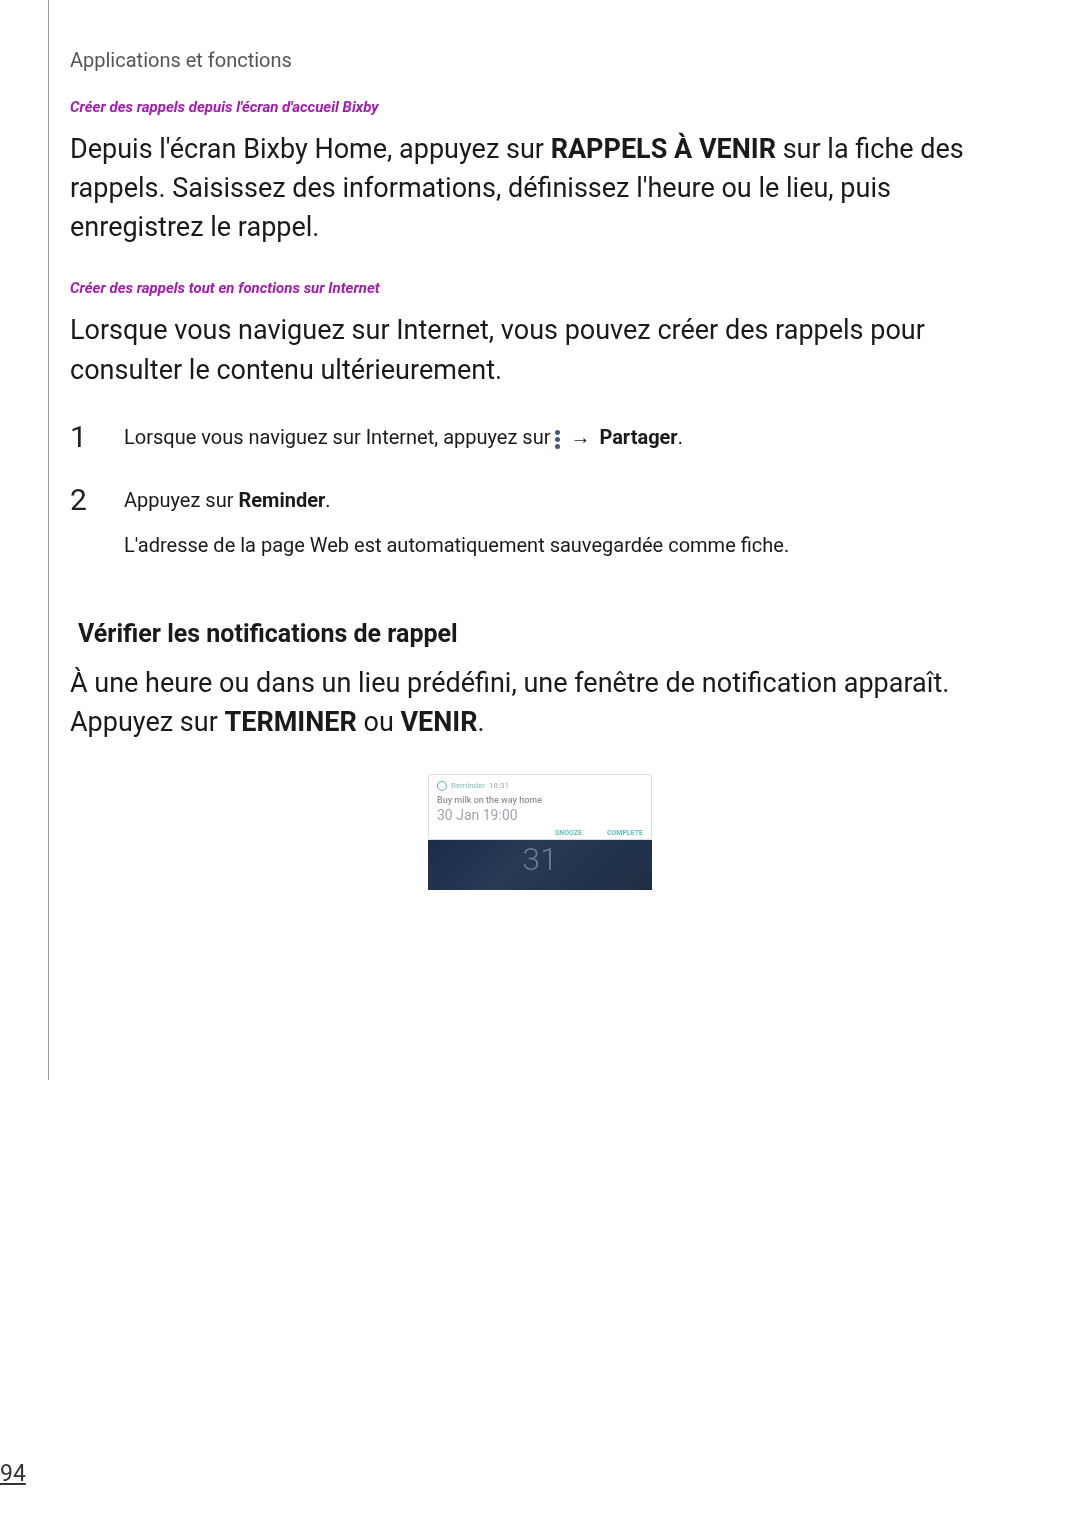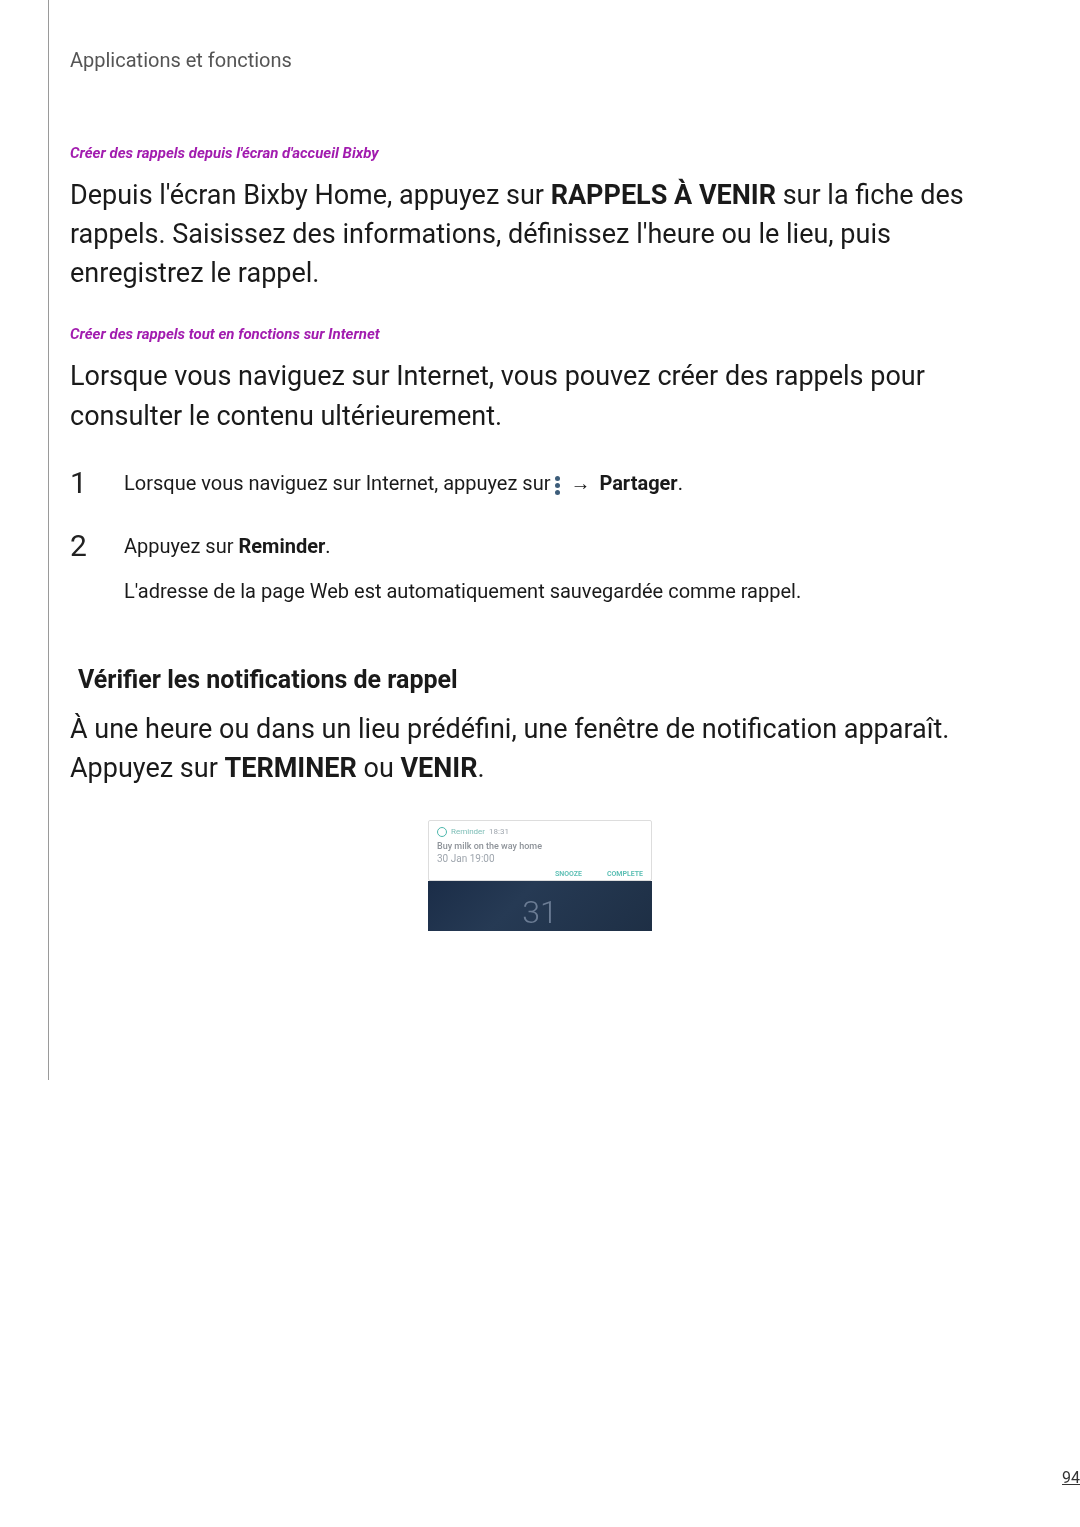--- a/index.html
+++ b/index.html
@@ -18,21 +18,21 @@
     position: absolute;
     left: 48px;
     top: 0;
     width: 1px;
     height: 1080px;
     background: #9a9a9a;
   }
   .breadcrumb {
     font-size: 20px;
     color: #555;
-    margin-bottom: 72px;
+    margin-bottom: 26px;
     margin-top: 8px;
   }
   .sub-heading {
     font-size: 15px;
     font-weight: bold;
     color: #a21caf;
     margin-bottom: 14px;
     font-style: italic;
   }
   .para {
@@ -141,35 +141,35 @@
   }
   .notif-action {
     font-size: 7px;
     color: #57bdb2;
     font-weight: 600;
   }
   .notif-bg {
     height: 50px;
     background: linear-gradient(135deg,#1b2d48 0%, #263a54 40%, #1e2f45 100%);
     display: flex;
-    align-items: flex-end;
+    align-items: flex-start;
     justify-content: center;
   }
   .notif-bg-num {
     font-size: 32px;
     color: #6b7c94;
     font-weight: 300;
   }
   .page-num {
     position: absolute;
     bottom: 40px;
     left: 0;
     width: 100%;
-    text-align: right;
-    font-size: 16px;
+    text-align: left;
+    font-size: 23px;
     color: #333;
     text-decoration: underline;
   }
 </style>
 </head>
 <body>
 
 <div class="cut-line"></div>
 
 <div class="breadcrumb">Applications et fonctions</div>
@@ -193,38 +193,38 @@
     </p>
   </div>
 </div>
 
 <div class="step">
   <div class="step-num">2</div>
   <div class="step-body">
     <p>
       <span>Appuyez sur </span><b>Reminder</b><span>.</span>
     </p>
-    <p>L'adresse de la page Web est automatiquement sauvegardée comme rappel.</p>
+    <p>L'adresse de la page Web est automatiquement sauvegardée comme fiche.</p>
   </div>
 </div>
 
 <div class="section-heading">Vérifier les notifications de rappel</div>
 <div class="para">
   <span>À une heure ou dans un lieu prédéfini, une fenêtre de notification apparaît. Appuyez sur </span><b>TERMINER</b><span> ou </span><b>VENIR</b><span>.</span>
 </div>
 
 <div class="notif-container">
   <div class="notif-card">
     <div class="notif-top">
       <span class="notif-appicon"></span>
       <span style="color:#7cbdb6;">Reminder</span>
       <span>18:31</span>
     </div>
     <div class="notif-title">Buy milk on the way home</div>
-    <div style="font-size:10px;">30 Jan 19:00</div>
+    <div style="font-size:14px;">30 Jan 19:00</div>
     <div class="notif-actions">
       <span class="notif-action">SNOOZE</span>
       <span class="notif-action">COMPLETE</span>
     </div>
   </div>
   <div class="notif-bg">
     <span class="notif-bg-num">31</span>
   </div>
 </div>
 

